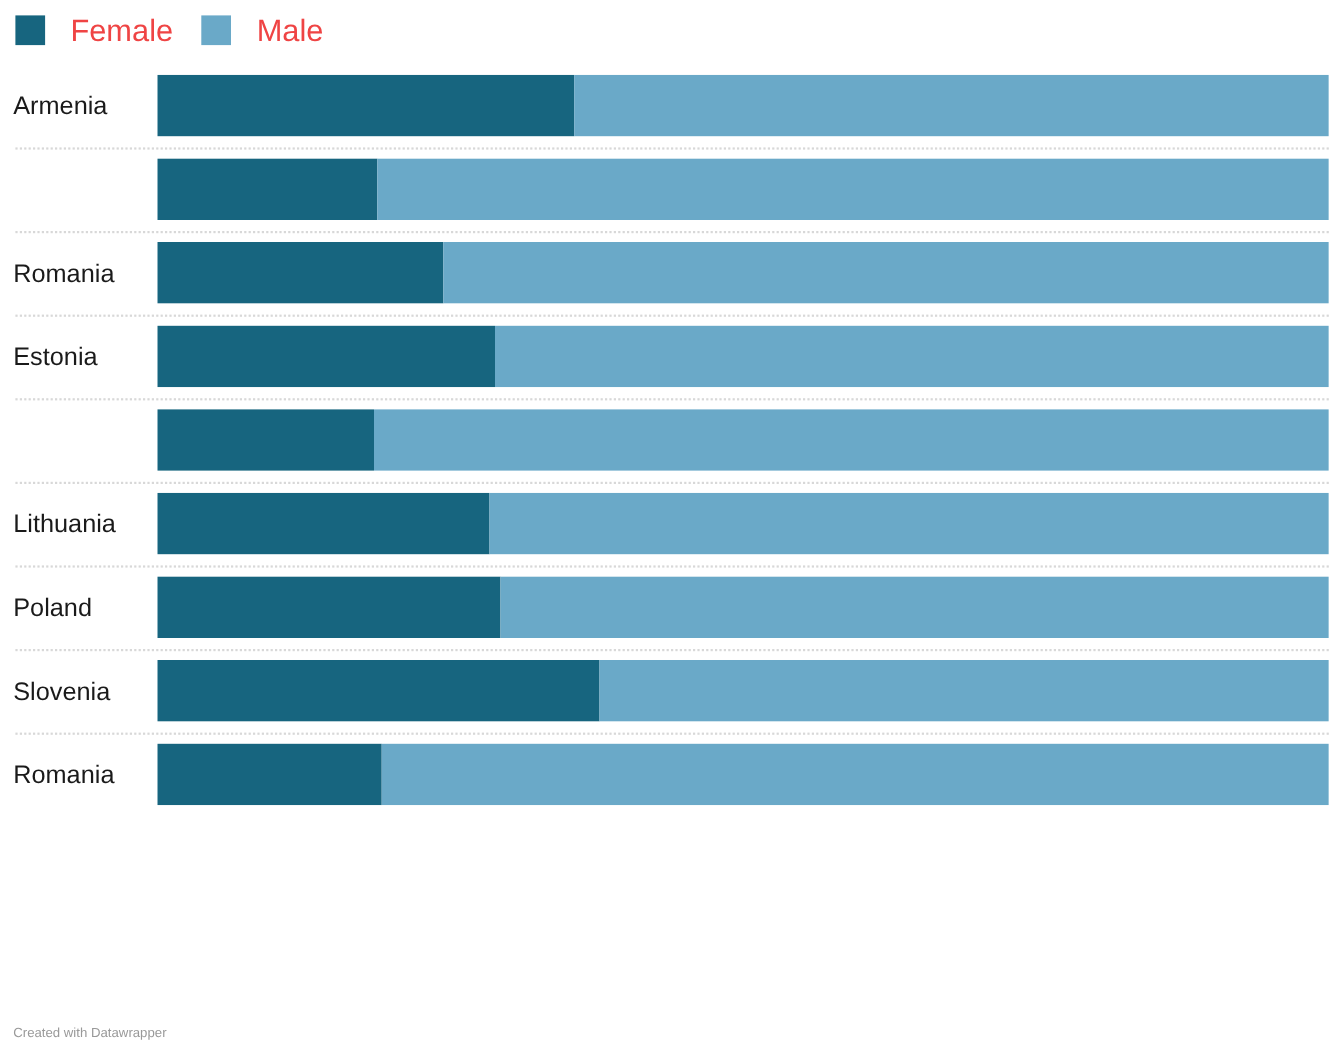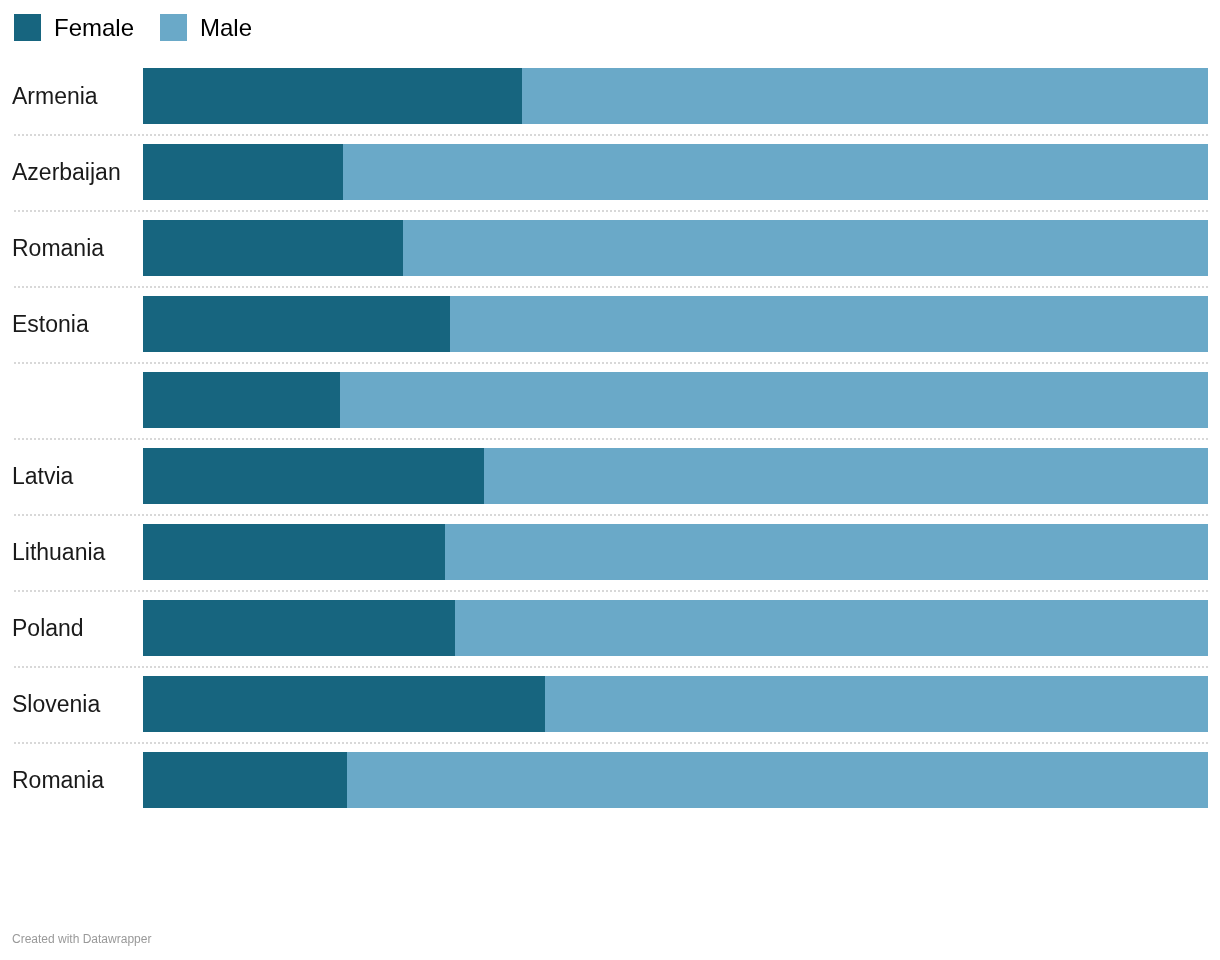--- a/index.html
+++ b/index.html
@@ -37,24 +37,24 @@
     align-items: center;
     margin-right: 26px;
   }
   .legend-swatch {
     width: 27px;
     height: 27px;
     display: inline-block;
     flex: 0 0 auto;
   }
   .legend-label {
-    font-size: 24px;
+    font-size: 28px;
     line-height: 27px;
-    color: #000000;
-    margin-left: 13px;
+    color: #ef4444;
+    margin-left: 23px;
     white-space: nowrap;
   }
 
   
   .rows {
     position: absolute;
     left: 0;
     top: 58px;
     width: 1220px;
   }
@@ -126,21 +126,20 @@
   <div class="rows" id="rows">
       <div class="row">
         <div class="row-label">Armenia</div>
         <div class="bar-track">
           <div class="seg seg-female" style="width: 35.6%; background: rgb(23, 101, 127);"></div>
           <div class="seg seg-male" style="width: 64.4%; background: rgb(106, 169, 200);"></div>
         </div>
       </div>
       <div class="row">
         <div class="row-sep"></div>
-        <div class="row-label">Azerbaijan</div>
         <div class="bar-track">
           <div class="seg seg-female" style="width: 18.8%; background: rgb(23, 101, 127);"></div>
           <div class="seg seg-male" style="width: 81.2%; background: rgb(106, 169, 200);"></div>
         </div>
       </div>
       <div class="row">
         <div class="row-sep"></div>
         <div class="row-label">Romania</div>
         <div class="bar-track">
           <div class="seg seg-female" style="width: 24.4%; background: rgb(23, 101, 127);"></div>
@@ -157,28 +156,20 @@
       </div>
       <div class="row">
         <div class="row-sep"></div>
         <div class="bar-track">
           <div class="seg seg-female" style="width: 18.5%; background: rgb(23, 101, 127);"></div>
           <div class="seg seg-male" style="width: 81.5%; background: rgb(106, 169, 200);"></div>
         </div>
       </div>
       <div class="row">
         <div class="row-sep"></div>
-        <div class="row-label">Latvia</div>
-        <div class="bar-track">
-          <div class="seg seg-female" style="width: 32%; background: rgb(23, 101, 127);"></div>
-          <div class="seg seg-male" style="width: 68%; background: rgb(106, 169, 200);"></div>
-        </div>
-      </div>
-      <div class="row">
-        <div class="row-sep"></div>
         <div class="row-label">Lithuania</div>
         <div class="bar-track">
           <div class="seg seg-female" style="width: 28.4%; background: rgb(23, 101, 127);"></div>
           <div class="seg seg-male" style="width: 71.6%; background: rgb(106, 169, 200);"></div>
         </div>
       </div>
       <div class="row">
         <div class="row-sep"></div>
         <div class="row-label">Poland</div>
         <div class="bar-track">

